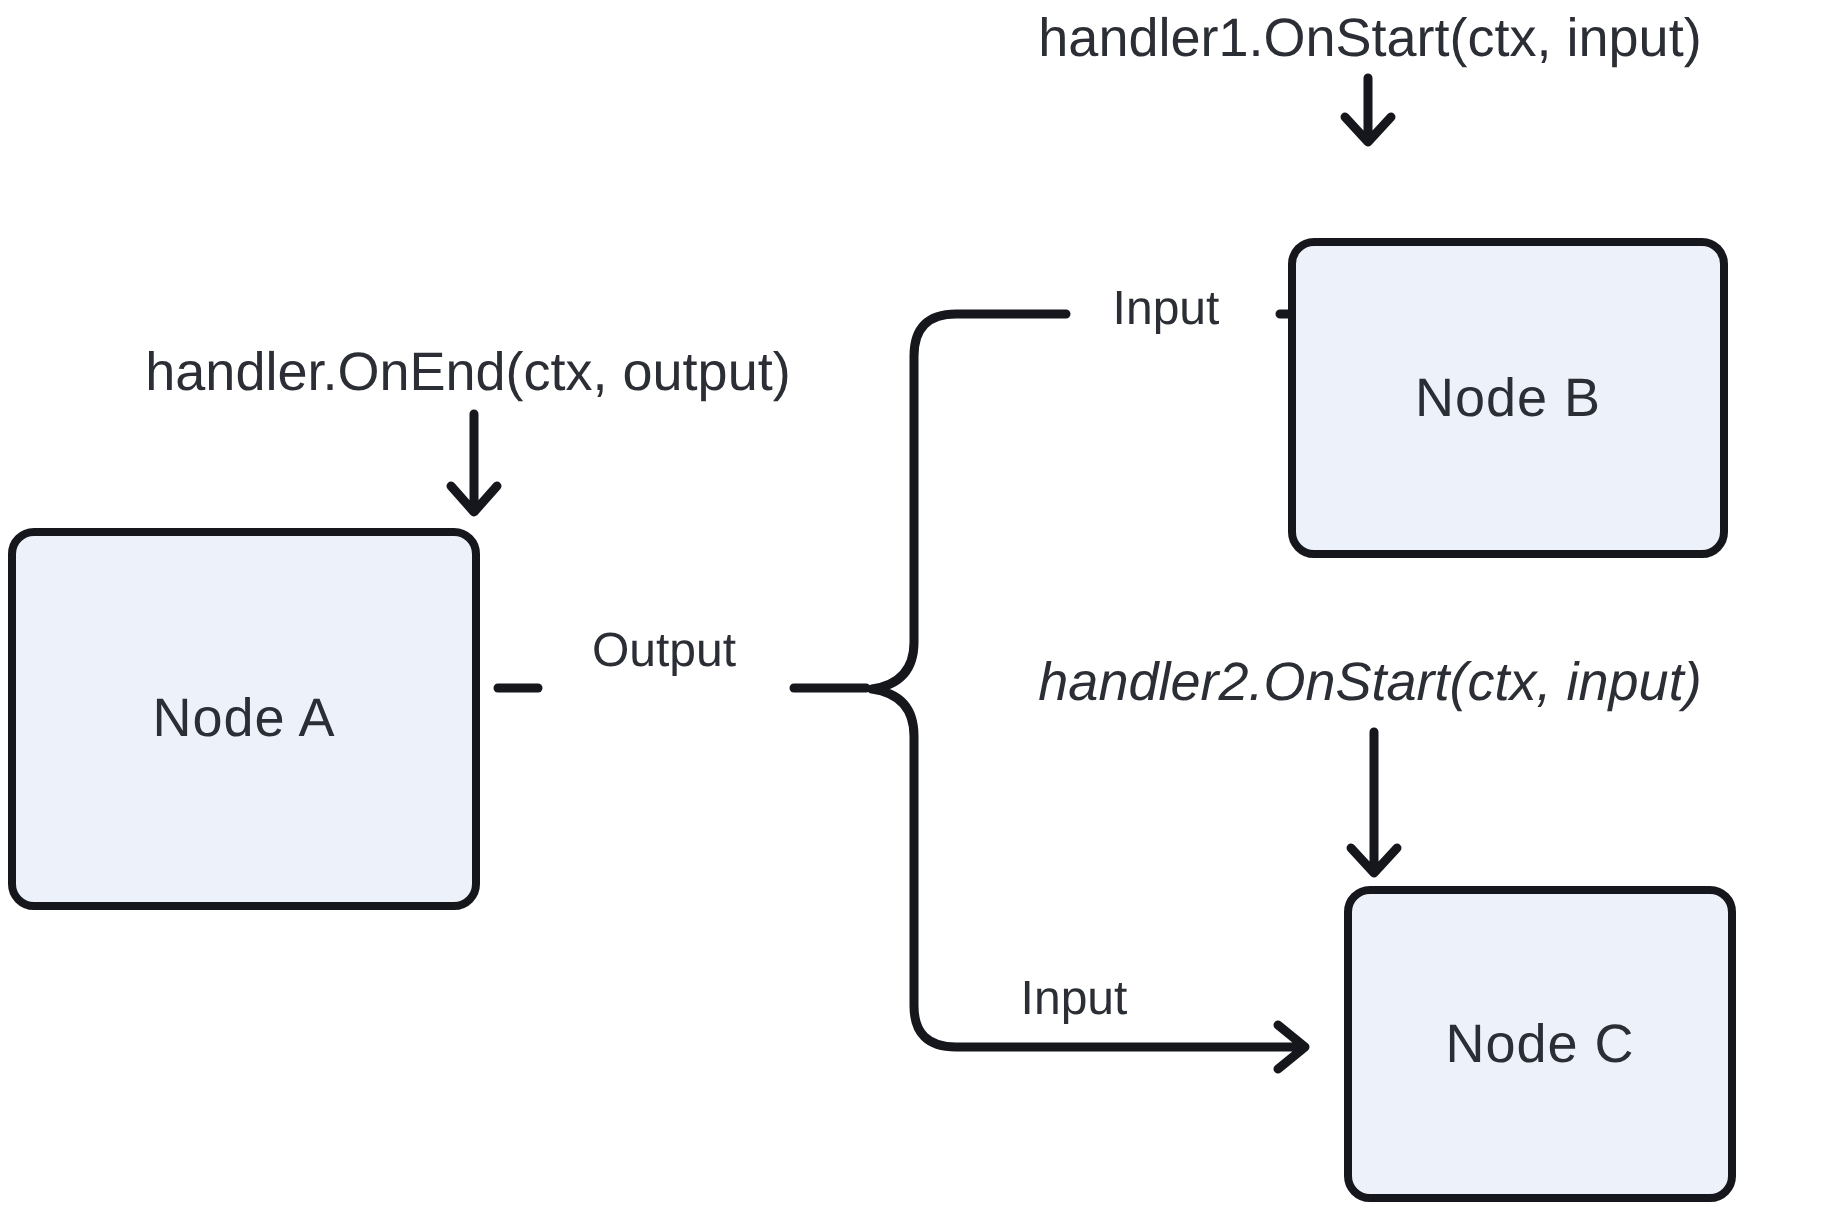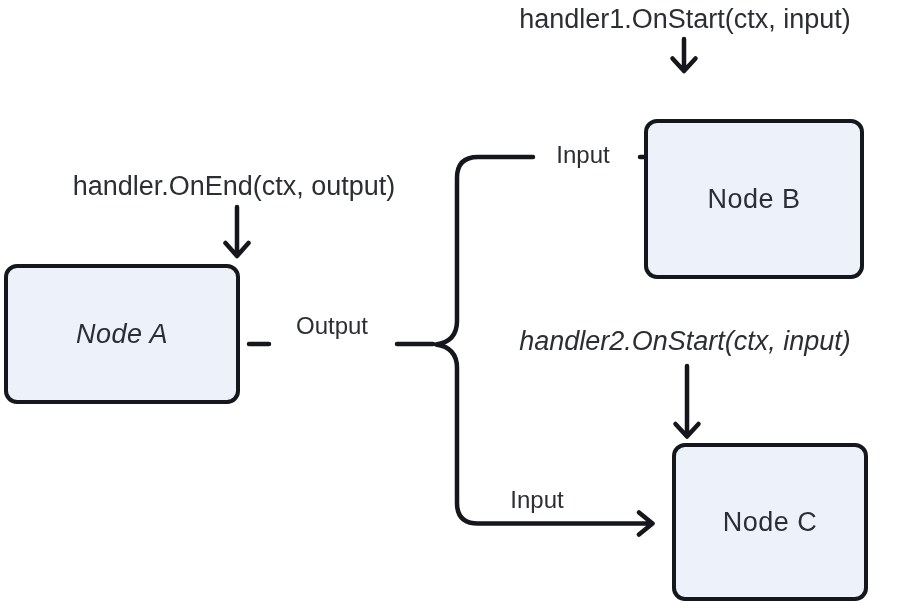--- a/index.html
+++ b/index.html
@@ -26,21 +26,21 @@
     position:absolute;
     box-sizing:border-box;
     background:var(--node-fill);
     border:4px solid var(--stroke);
     border-radius:13px;
     display:flex;align-items:center;justify-content:center;
     color:var(--text);
     font-size:27px;
     letter-spacing:0.5px;
   }
-  .node-a{left:4px;top:264px;width:236px;height:140px;font-style:italic;}
+  .node-a{left:4px;top:264px;width:236px;height:191px;}
   .node-b{left:644px;top:75px;width:220px;height:160px;margin-top:44px;}
   .node-c{left:672px;top:443px;width:196px;height:158px;}
   .annotation{
     position:absolute;
     width:400px;
     text-align:center;
     color:var(--text);
     font-size:27px;
     white-space:nowrap;
   }

